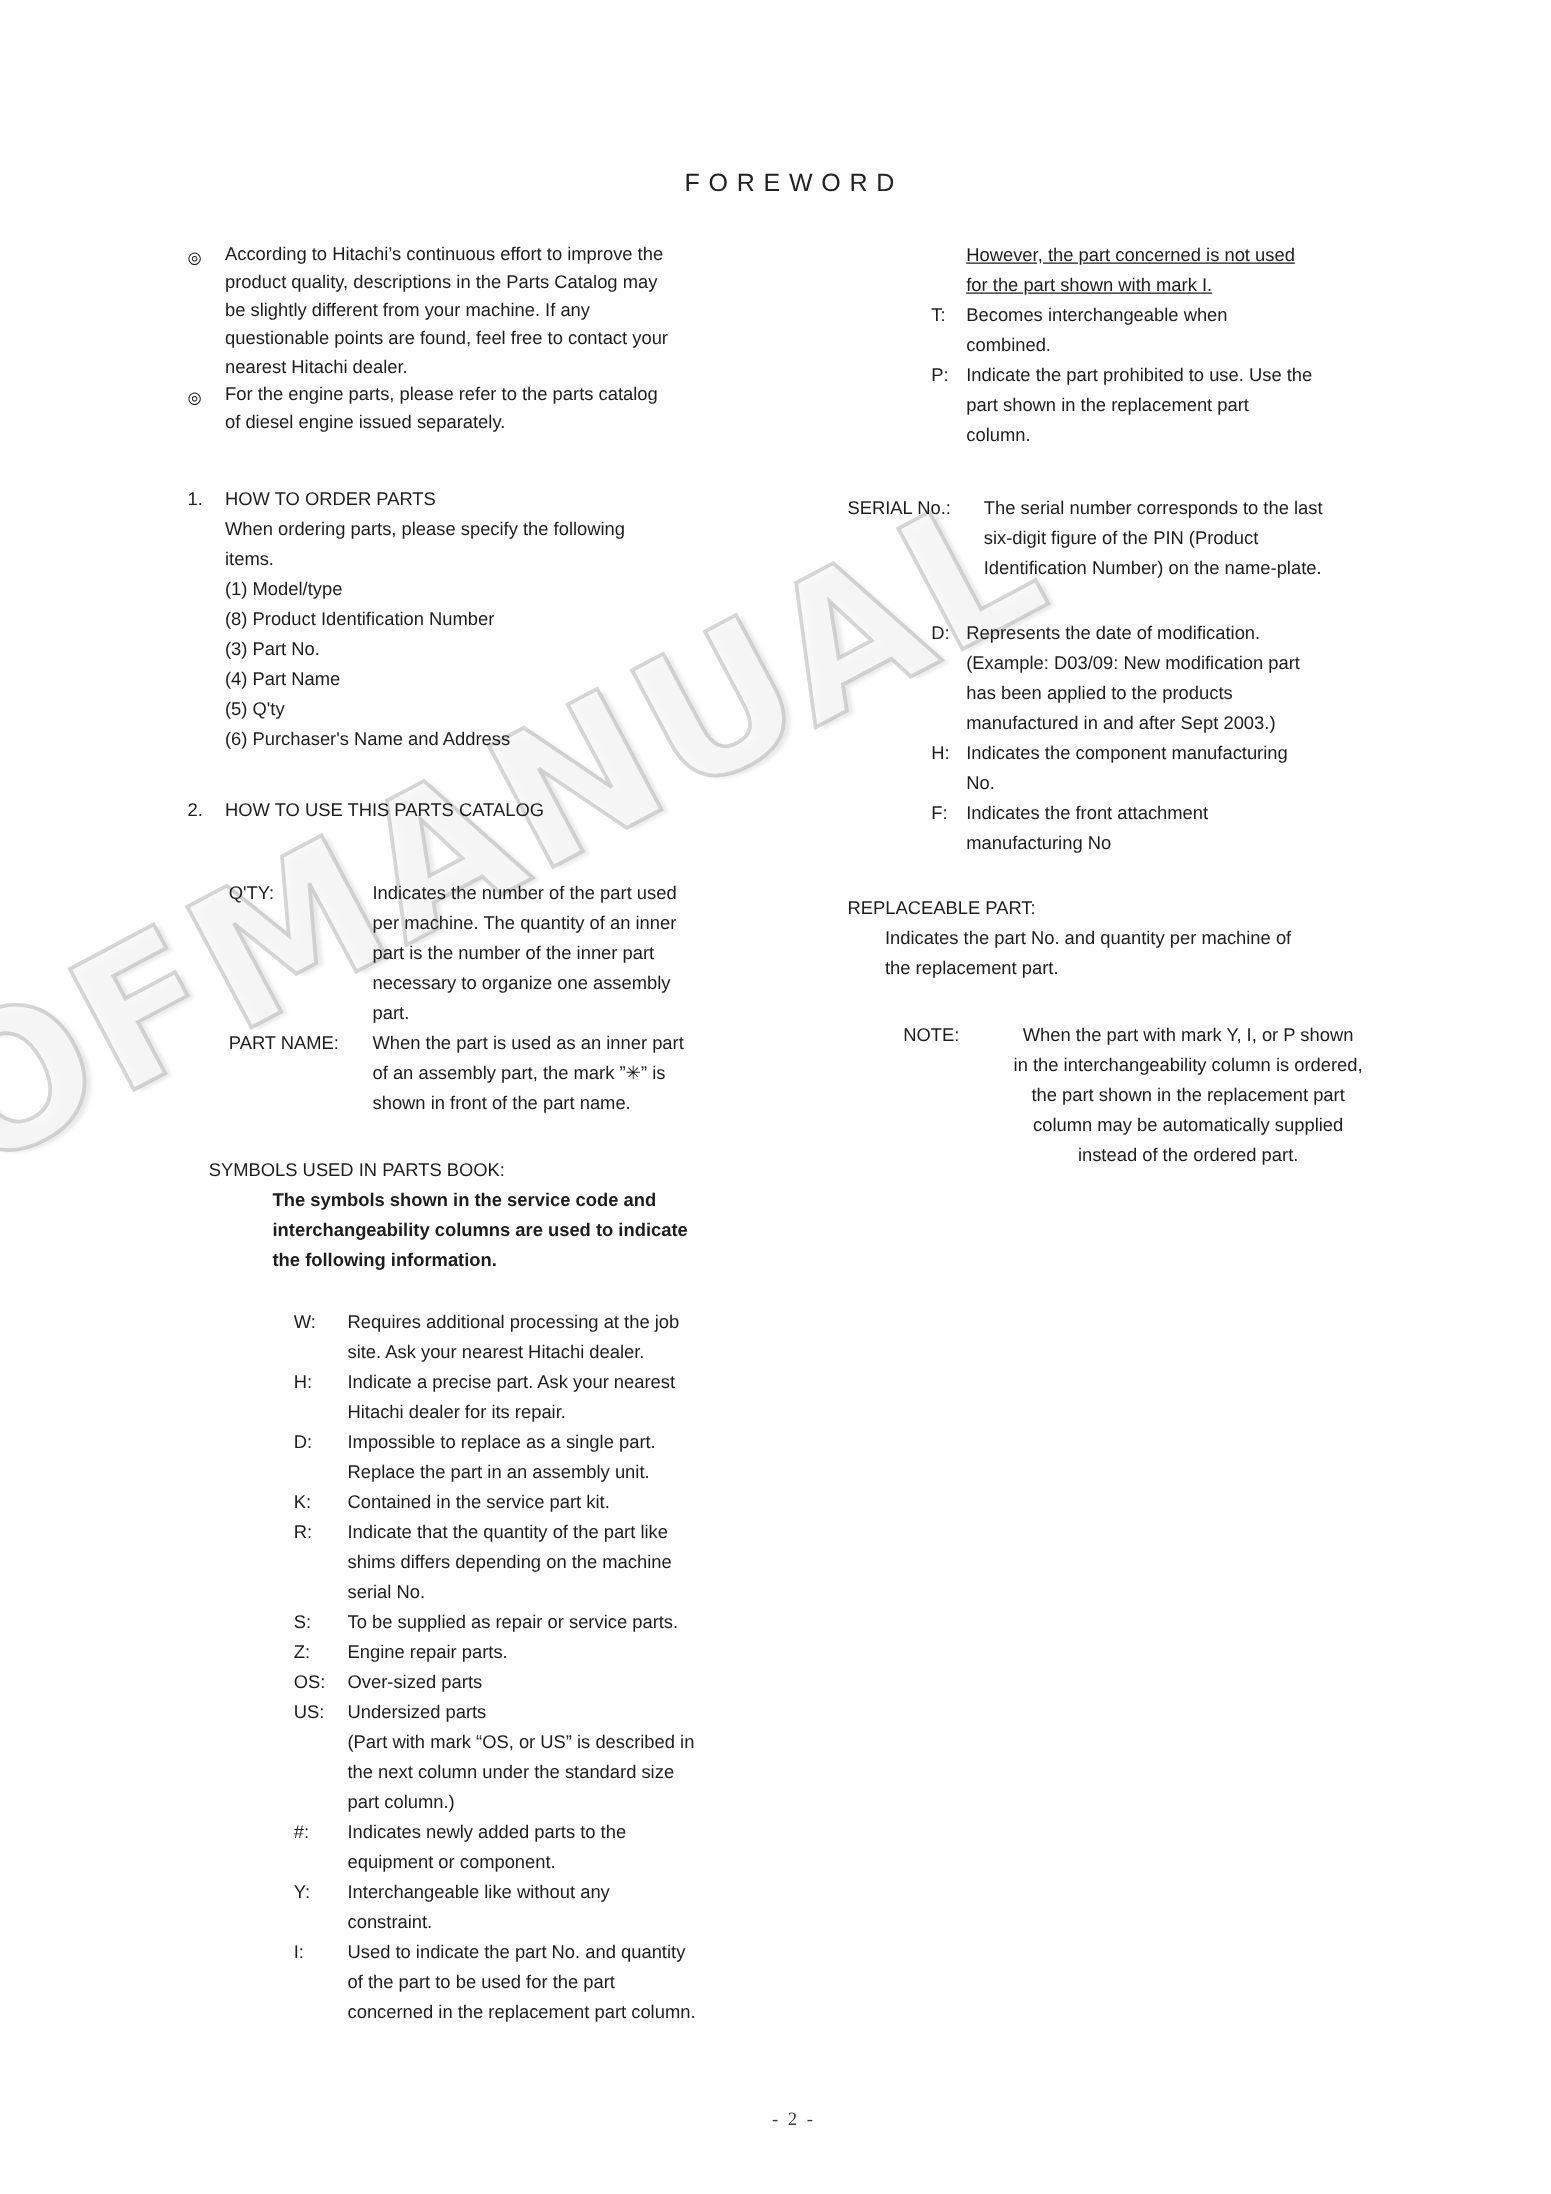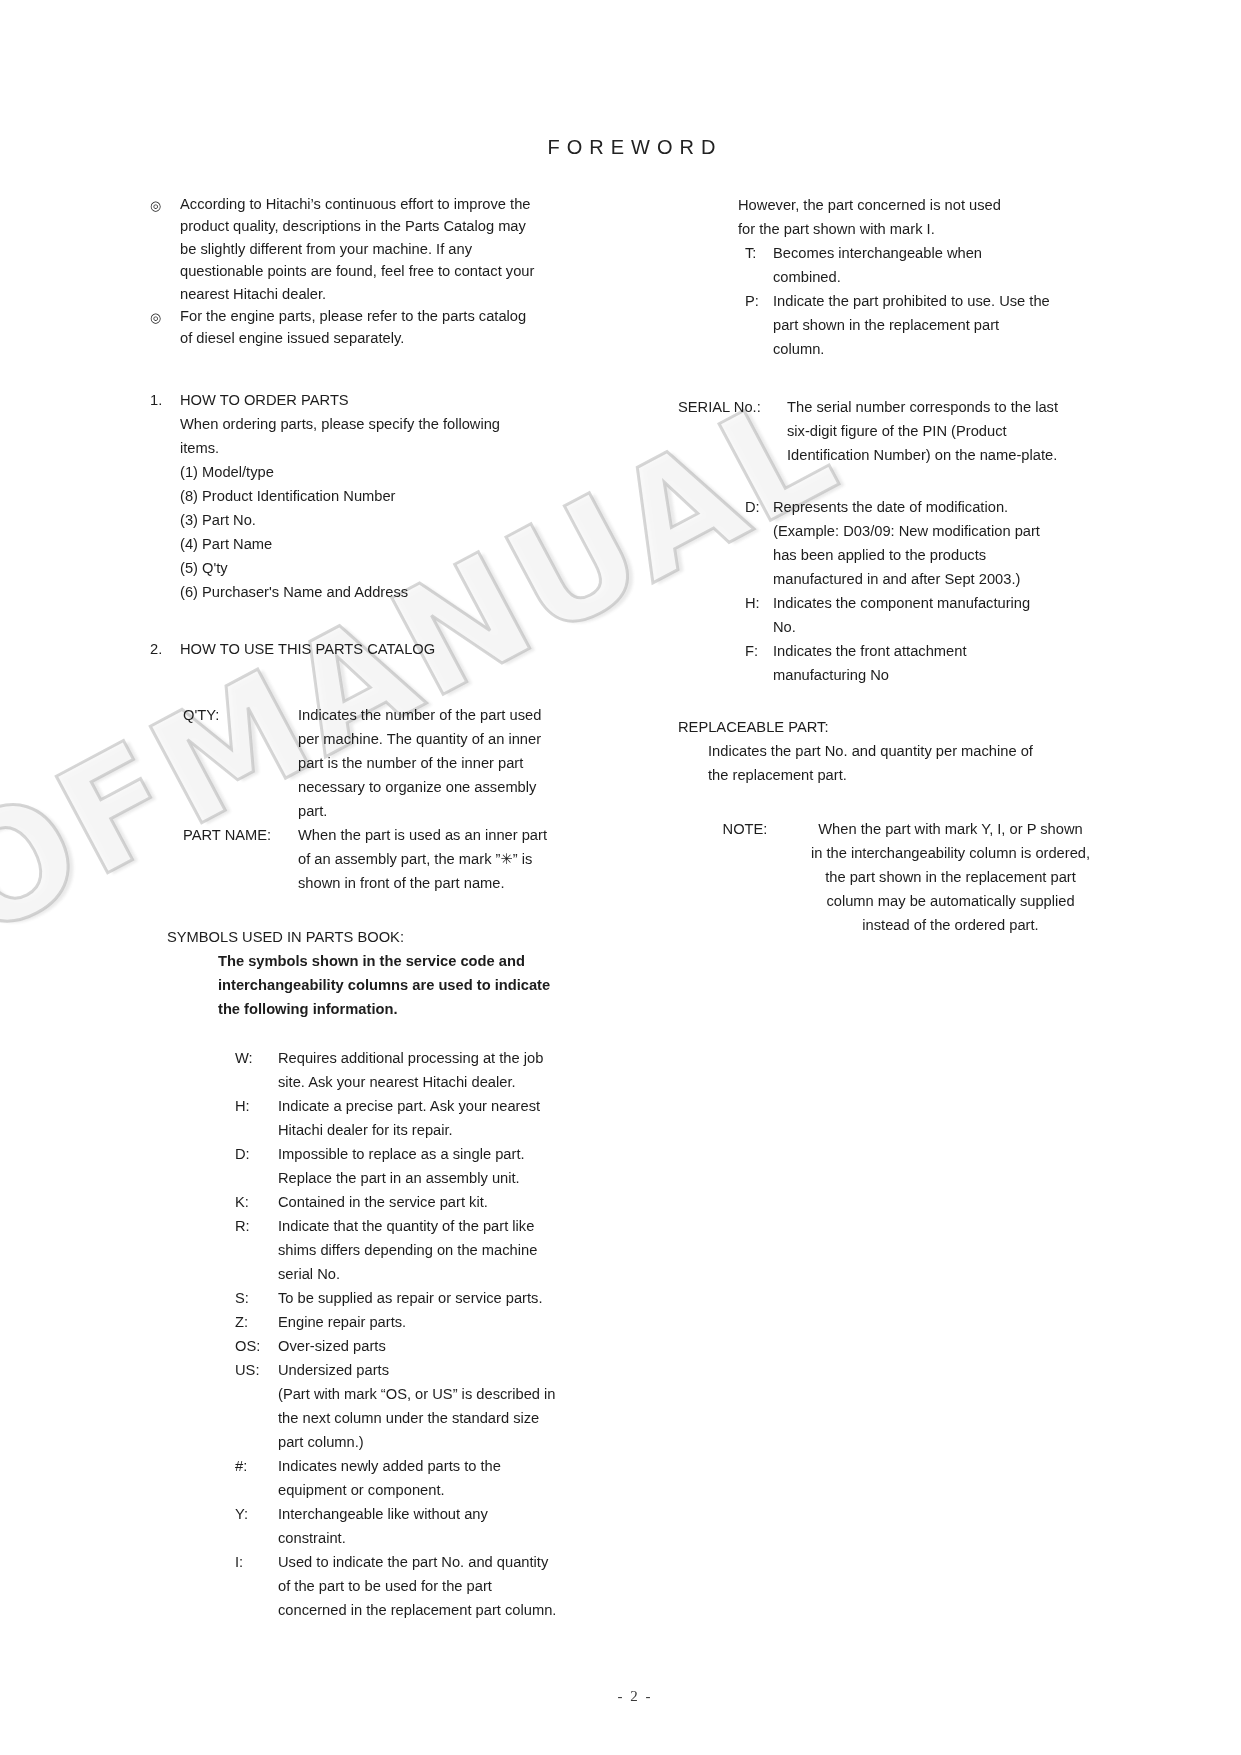--- a/index.html
+++ b/index.html
@@ -50,21 +50,21 @@
   .def-term { width:115px; }
   .def-desc { flex:1; }
 
   .sym-header { margin-top:30px; margin-left:17px; }
   .sym-intro  { margin-left:68px; width:352px;font-weight:bold; }
   .sym-list   { margin-top:25px; }
   .sym-row { display:flex; margin-left:85px; }
   .sym-key { width:43px; }
   .sym-desc { flex:1; }
 
-  .r-cont { margin-left:60px; }
+  .r-cont { margin-left:95px;text-decoration:underline; }
   .r-sym { display:flex; margin-left:67px; }
   .r-key { width:28px; }
   .r-desc { flex:1; }
 
   .serial-row { display:flex; margin-top:34px;gap:14px; }
   .serial-term { width:95px; }
   .serial-desc { flex:1; }
 
   .r-mid { margin-top:28px; }
 

